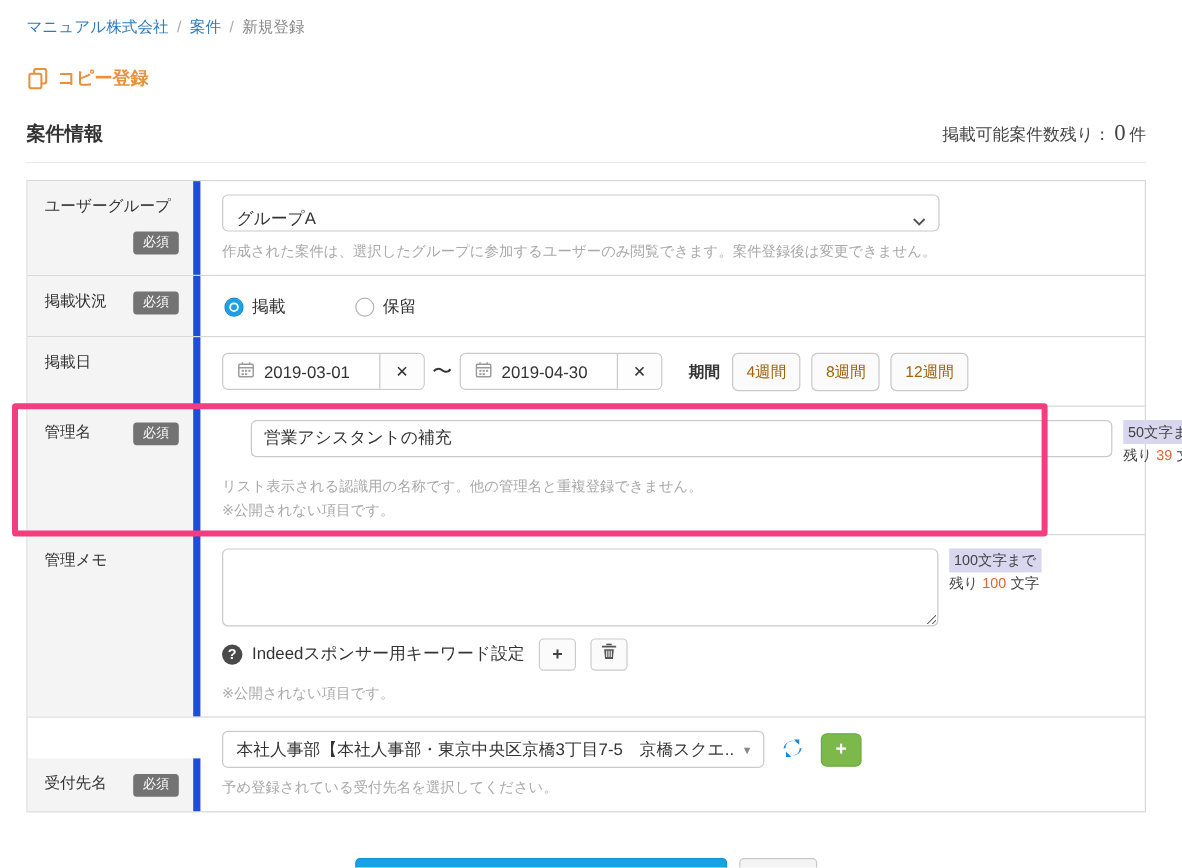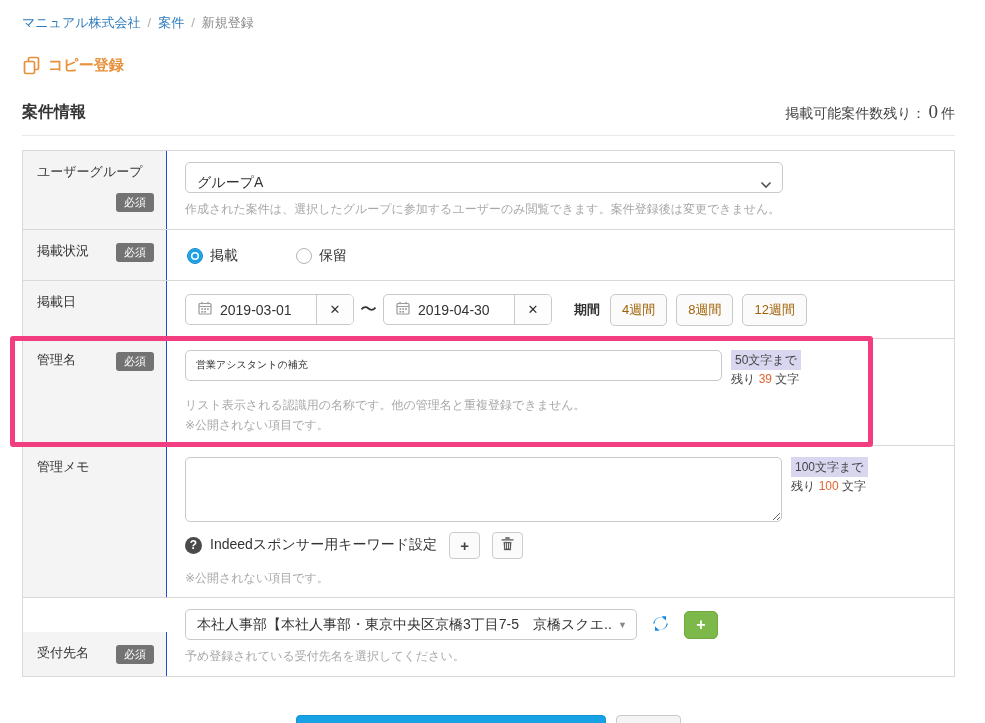--- a/index.html
+++ b/index.html
@@ -25,36 +25,36 @@
   .section-head { display:flex; justify-content:space-between; align-items:flex-end;
     border-bottom:1px solid #e9e9e9; padding-bottom:12px; margin-bottom:14px;font-family:Liberation Serif, serif; }
   .section-title { font-size:16px; font-weight:bold; color:#333; }
   .remaining { font-size:14px; color:#444; }
   .remaining .count { font-size:19px; font-weight:500; margin:0 3px; }
 
   
   .form-table { border:1px solid #d8d8d8; width:933px; }
   .form-row { display:flex; border-bottom:1px solid #d8d8d8; position:relative; }
   .form-row:last-child { border-bottom:none;align-items:flex-end; }
-  .label-cell { width:144px; flex:none; background:#f4f4f4; border-right:1px solid #1d4ed8;
+  .label-cell { width:144px; flex:none; background:#f4f4f4; border-right:6px solid #1d4ed8;
     padding:13px 12px 12px 14px; display:flex; justify-content:space-between;
     align-items:flex-start; flex-wrap:wrap; row-gap:8px; font-size:13px; color:#333; }
   .label-cell .lbl { line-height:16px; }
   .badge-required { background:#737373; color:#fff; font-size:11px; line-height:1;
     padding:4px 8px; border-radius:3px; flex:none; margin-left:auto; }
   .content-cell { flex:1; padding:11px 16px 10px 18px; }
 
   .help-text { color:#a9a9a9; font-size:12px; margin-top:7px; line-height:1.55; }
 
   
   .select-box { width:598px; height:31px; border:1px solid #c9c9c9; border-radius:5px;
     background:#fff; display:flex; align-items:flex-end; justify-content:space-between;
     padding:0 10px 0 11px; font-size:14px; color:#333; cursor:pointer; }
-  .text-input { width:537px; height:31px; border:1px solid #c9c9c9; border-radius:5px;
-    padding:0 10px; font-size:10px; color:#333; font-family:inherit; }
+  .text-input { width:718px; height:31px; border:1px solid #c9c9c9; border-radius:5px;
+    padding:0 10px; font-size:14px; color:#333; font-family:inherit;margin-left:24px; }
   .with-counter { display:flex; align-items:flex-start; }
   .counter { margin-left:9px; font-size:12px; color:#444; line-height:1.5; width:80px; flex:none;}
   .counter .max { background:#d9d7f0; padding:1px 4px; display:inline-block; }
   .counter .num { color:#e0652f; }
 
   
   .radio-line { display:flex; align-items:center; gap:58px; padding:6px 0 5px 2px; }
   .radio-opt { display:flex; align-items:center; gap:7px; font-size:14px; cursor:pointer; }
   .radio-dot { width:16px; height:16px; border-radius:50%; flex:none; }
   .radio-dot.on { background:#1aa0e6; border:1px solid #168ccc;

